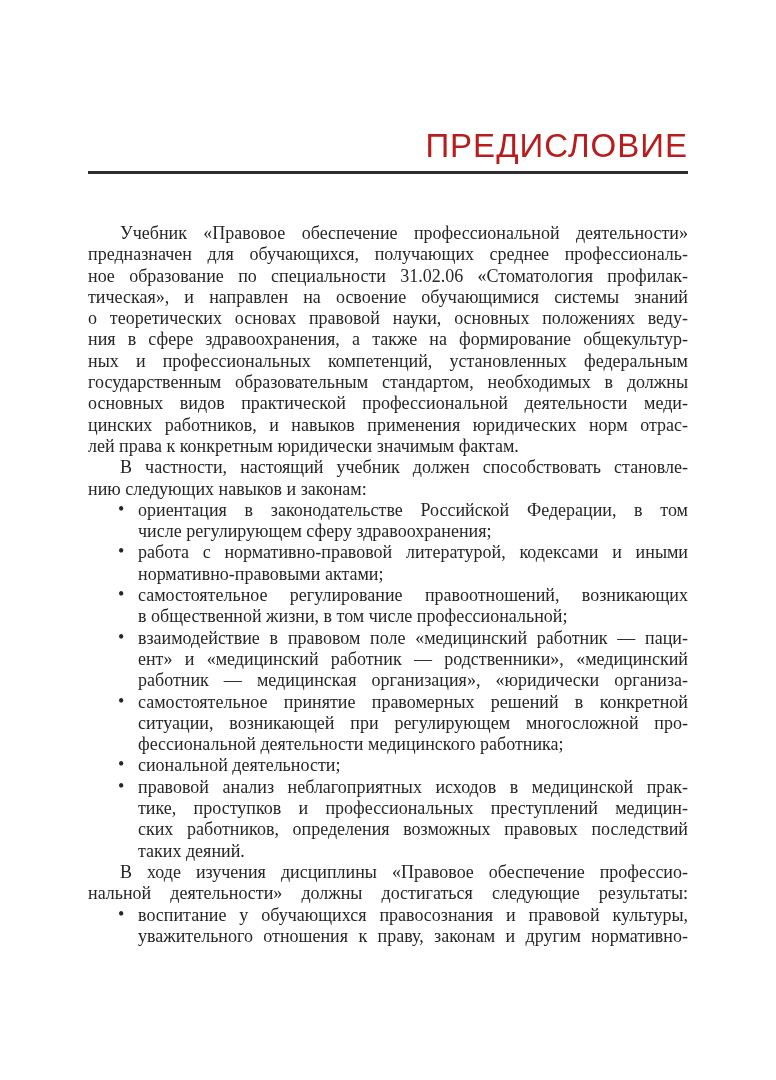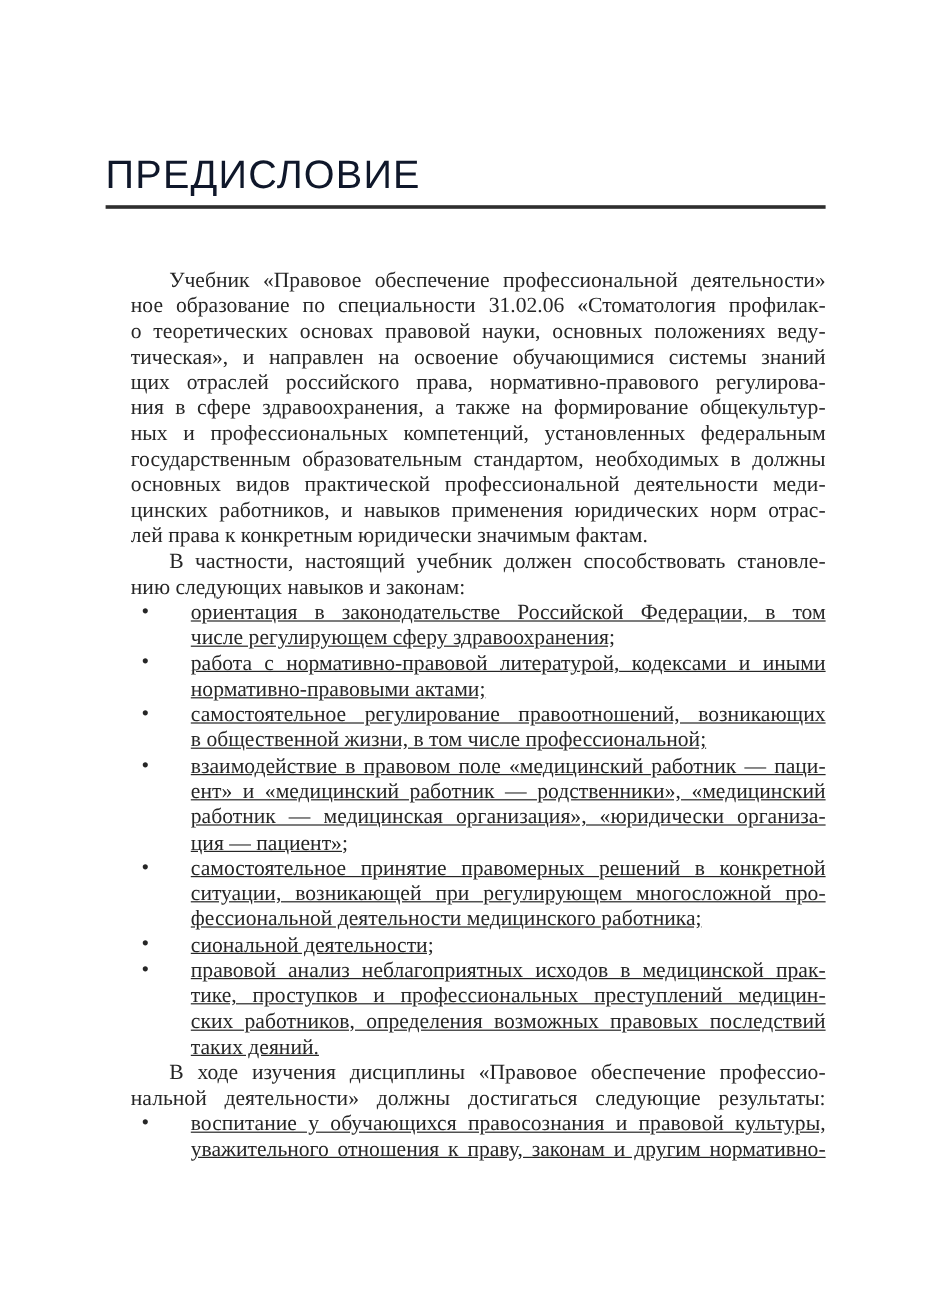--- a/index.html
+++ b/index.html
@@ -14,26 +14,27 @@
     background: #ffffff;
     overflow: hidden;
     font-family: "Liberation Serif", "DejaVu Serif", serif;
   }
   .title {
     position: absolute;
     top: 126px;
     left: 88px;
     width: 600px;
     margin: 0;
+    text-align: right;
     font-family: "Liberation Sans", "DejaVu Sans", sans-serif;
     font-weight: 300;
     font-size: 33px;
     line-height: 40px;
     letter-spacing: 1px;
-    color: #0f172a;
+    color: #b91c1c;
   }
   .rule {
     position: absolute;
     top: 171px;
     left: 88px;
     width: 600px;
     height: 3px;
     background: #2e2e2e;
   }
   .body-text {
@@ -44,50 +45,49 @@
     font-size: 18px;
     line-height: 21.3px;
     color: #262626;
   }
   .block { position: relative; }
   .line {
     text-align: justify;
     text-align-last: justify;
     -moz-text-align-last: justify;
     white-space: normal;
-    margin-left: 21px;
   }
   .line.last {
     text-align-last: left;
     -moz-text-align-last: left;
   }
   .block.p .line.first { padding-left: 32px; }
-  .block.li .line { padding-left: 50px; text-decoration: underline; }
+  .block.li .line { padding-left: 50px; }
   .bullet {
     position: absolute;
     left: 30px;
     top: -1px;
     line-height: 21.3px;
     font-size: 18px;
     color: #262626;
   }
 </style>
 </head>
 <body>
 
 <div class="page">
   <h1 class="title">ПРЕДИСЛОВИЕ</h1>
   <div class="rule"></div>
   <div class="body-text" id="body-text">
       <div class="block p">
         <div class="line first">Учебник «Правовое обеспечение профессиональной деятельности»</div>
+        <div class="line">предназначен для обучающихся, получающих среднее профессиональ-</div>
         <div class="line">ное образование по специальности 31.02.06 «Стоматология профилак-</div>
+        <div class="line">тическая», и направлен на освоение обучающимися системы знаний</div>
         <div class="line">о теоретических основах правовой науки, основных положениях веду-</div>
-        <div class="line">тическая», и направлен на освоение обучающимися системы знаний</div>
-        <div class="line">щих отраслей российского права, нормативно-правового регулирова-</div>
         <div class="line">ния в сфере здравоохранения, а также на формирование общекультур-</div>
         <div class="line">ных и профессиональных компетенций, установленных федеральным</div>
         <div class="line">государственным образовательным стандартом, необходимых в должны</div>
         <div class="line">основных видов практической профессиональной деятельности меди-</div>
         <div class="line">цинских работников, и навыков применения юридических норм отрас-</div>
         <div class="line last">лей права к конкретным юридически значимым фактам.</div>
       </div>
       <div class="block p">
         <div class="line first">В частности, настоящий учебник должен способствовать становле-</div>
         <div class="line last">нию следующих навыков и законам:</div>
@@ -105,21 +105,20 @@
       <div class="block li">
         <span class="bullet">•</span>
         <div class="line first">самостоятельное регулирование правоотношений, возникающих</div>
         <div class="line last">в общественной жизни, в том числе профессиональной;</div>
       </div>
       <div class="block li">
         <span class="bullet">•</span>
         <div class="line first">взаимодействие в правовом поле «медицинский работник — паци-</div>
         <div class="line">ент» и «медицинский работник — родственники», «медицинский</div>
         <div class="line">работник — медицинская организация», «юридически организа-</div>
-        <div class="line last">ция — пациент»;</div>
       </div>
       <div class="block li">
         <span class="bullet">•</span>
         <div class="line first">самостоятельное принятие правомерных решений в конкретной</div>
         <div class="line">ситуации, возникающей при регулирующем многосложной про-</div>
         <div class="line last">фессиональной деятельности медицинского работника;</div>
       </div>
       <div class="block li">
         <span class="bullet">•</span>
         <div class="line last">сиональной деятельности;</div>

